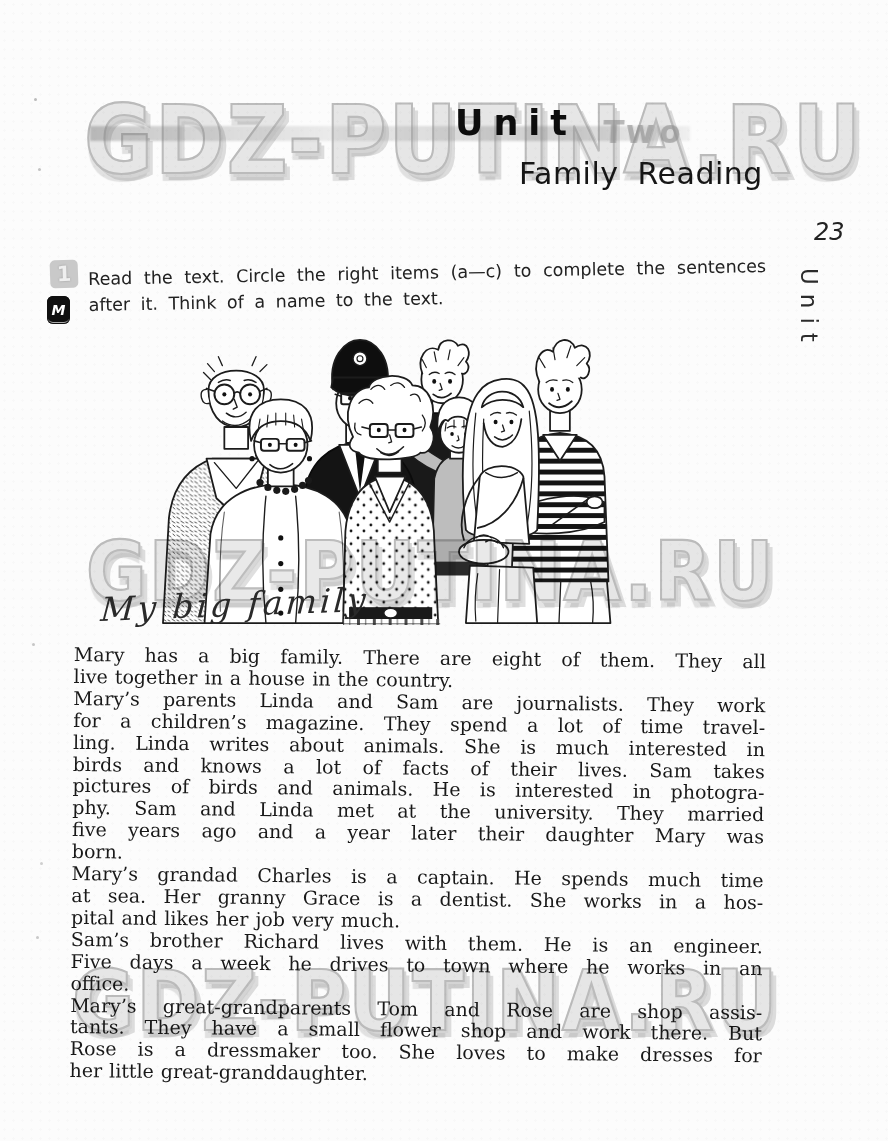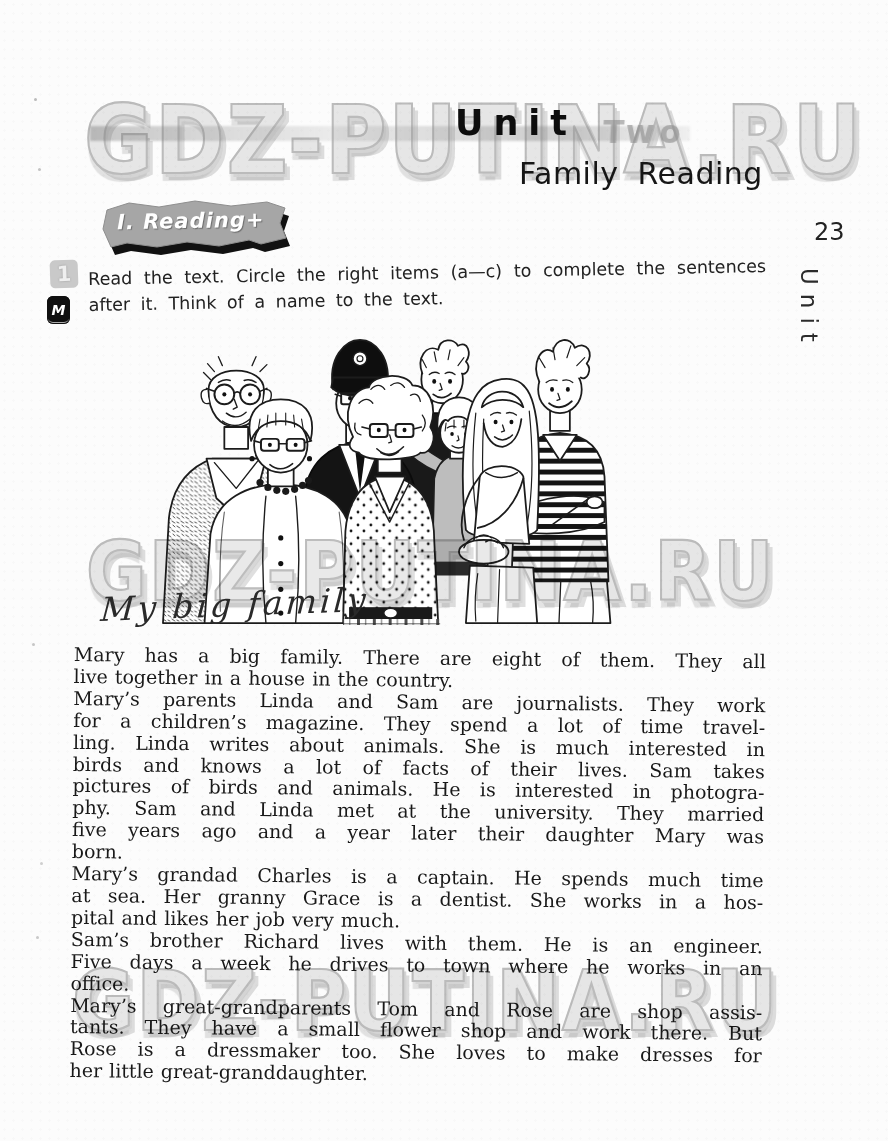--- a/index.html
+++ b/index.html
@@ -38,21 +38,21 @@
     display:inline-block;margin-left:26px;font-size:31px;font-weight:600;
     letter-spacing:5px;color:#8f8f8f;opacity:.62;filter:blur(.5px);
     transform:translateY(8px) skewX(-3deg);
   }
   .subtitle{
     position:absolute;left:519px;top:156px;z-index:4;
     font-size:30px;font-weight:500;letter-spacing:.5px;word-spacing:9px;color:#161616;
   }
 
   
-  .pagenum{position:absolute;left:814px;top:218px;font-size:24px;color:#222;z-index:4;}
+  .pagenum{position:absolute;left:814px;top:218px;font-size:24px;color:#222;z-index:4;font-style:italic;}
   .vert-unit{
     position:absolute;left:822px;top:268px;z-index:4;
     font-size:23px;letter-spacing:9px;color:#2b2b2b;
     transform:rotate(90deg);transform-origin:left top;white-space:nowrap;
   }
 
   
   .badge{position:absolute;left:95px;top:198px;width:196px;height:58px;z-index:4;}
   .badge svg{position:absolute;inset:0;}
   .badge-label{
@@ -117,28 +117,20 @@
   <div class="smudge"></div>
 
   <div class="unit-line">
     <span class="unit-word">Unit</span><span class="unit-num">Two</span>
   </div>
   <div class="subtitle">Family Reading</div>
 
   <div class="pagenum">23</div>
   <div class="vert-unit">Unit</div>
 
-  <div class="badge">
-    <svg viewBox="0 0 196 58">
-      <polygon points="12,15 34,8 64,12 100,6 136,11 172,7 190,13 185,28 191,43 166,49 154,45 124,51 92,47 62,52 32,48 16,52 8,34" fill="#111" transform="translate(4,5)"></polygon>
-      <polygon points="12,12 34,5 64,9 100,3 136,8 172,4 190,10 185,25 191,40 166,46 154,42 124,48 92,44 62,49 32,45 16,49 8,31" fill="#a6a6a6"></polygon>
-      <polygon points="12,12 34,5 64,9 100,3 136,8 172,4 190,10 185,25 191,40 166,46 154,42 124,48 92,44 62,49 32,45 16,49 8,31" fill="none" stroke="#8e8e8e" stroke-width="1"></polygon>
-    </svg>
-    <span class="badge-label">I. Reading+</span>
-  </div>
 
   <div class="ex-num">1</div>
   <div class="media-icon">M</div>
   <div class="instruction">Read the text. Circle the right items (a—c) to complete the sentences after it. Think of a name to the text.</div>
 
   <svg class="illustration" viewBox="0 0 520 300" stroke-linejoin="round" stroke-linecap="round">
     <defs>
       <pattern id="dots" width="13" height="13" patternUnits="userSpaceOnUse">
         <rect width="13" height="13" fill="#fff"></rect>
           <circle cx="3" cy="4" r="1.4" fill="#111"></circle>

